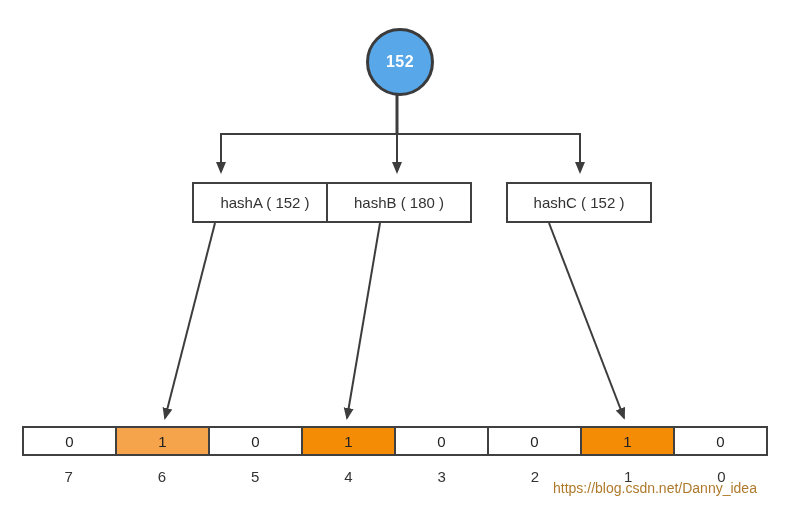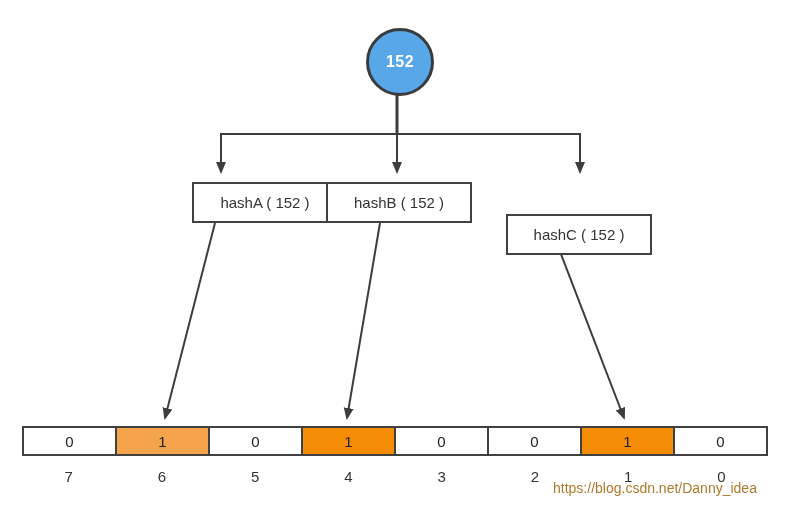--- a/index.html
+++ b/index.html
@@ -44,21 +44,21 @@
     background: #ffffff;
     display: flex;
     align-items: center;
     justify-content: center;
     font-size: 15px;
     color: #333333;
     z-index: 2;
   }
   .hash-a { left: 148px; margin-left: 44px; }
   .hash-b { left: 326px; }
-  .hash-c { left: 506px; margin-top: 32px; }
+  .hash-c { left: 506px; }
   .bit-array {
     position: absolute;
     left: 22px; top: 426px;
     width: 746px; height: 30px;
     display: flex;
     z-index: 2;
   }
   .cell {
     flex: 1 1 0;
     border: 2px solid #404040;
@@ -120,21 +120,21 @@
   </svg>
 
   <div class="value-node" style="background: rgb(87, 167, 233);">
     <span>152</span>
   </div>
 
   <div class="hash-box hash-a">
     <span>hashA ( 152 )</span>
   </div>
   <div class="hash-box hash-b">
-    <span>hashB ( 152 )</span>
+    <span>hashB ( 180 )</span>
   </div>
   <div class="hash-box hash-c">
     <span>hashC ( 152 )</span>
   </div>
 
   <div class="bit-array">
     <div class="cell" style="background: rgb(255, 255, 255);">
         <span>0</span>
       </div>
     <div class="cell" style="background: rgb(246, 164, 76);">

